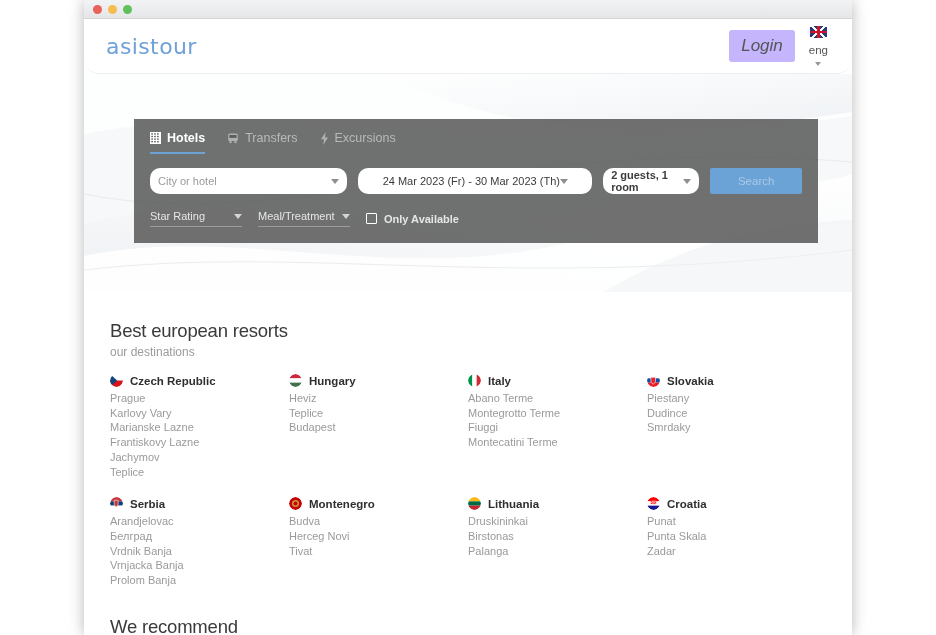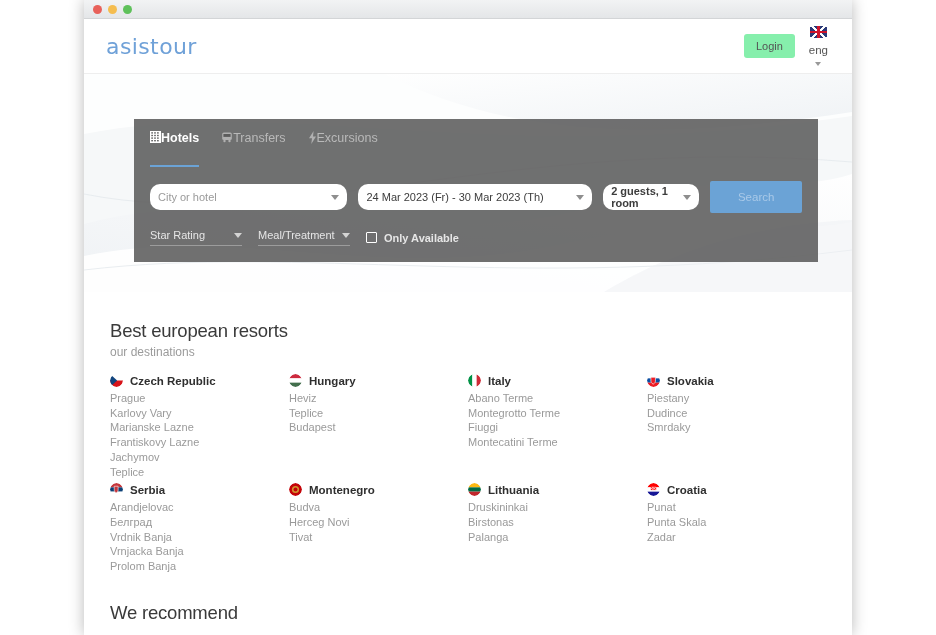--- a/index.html
+++ b/index.html
@@ -42,41 +42,43 @@
   .site-header {
     height: 55px;
     background: #ffffff;
     border-bottom: 1px solid #eeeeee;
     display: flex;
     align-items: center;
     justify-content: space-between;
     padding: 0 24px 0 22px;
     position: relative;
     z-index: 4;
+    border-radius: 15px;
   }
 
   .logo {
     font-family: "DejaVu Sans", sans-serif;
     font-size: 22px;
     font-weight: 500;
     color: #6fa1d8;
     letter-spacing: .4px;
   }
 
   .header-right { display: flex; align-items: center; gap: 14px; }
 
   .login-btn {
-    background: #86efac;
+    background: #c4b5fd;
     border: none;
     border-radius: 3px;
     color: #555;
-    font-size: 11px;
+    font-size: 17px;
     padding: 6px 12px;
     cursor: pointer;
     font-family: "Liberation Sans", sans-serif;
+    font-style: italic;
   }
 
   .lang { display: flex; align-items: center; gap: 6px; cursor: pointer; flex-direction: column; }
   .lang-label { font-size: 11.5px; color: #555; }
   .caret-sm {
     width: 0; height: 0;
     border-left: 3.5px solid transparent;
     border-right: 3.5px solid transparent;
     border-top: 4px solid #999;
   }
@@ -115,21 +117,23 @@
   }
 
   .tabs {
     display: flex;
     align-items: center;
     gap: 22px;
     padding: 12px 16px 0 16px;
   }
   .tab {
     display: flex;
-    padding-bottom: 20px;
+    align-items: center;
+    gap: 6px;
+    padding-bottom: 7px;
     font-size: 12.5px;
     color: #b9b9b9;
     cursor: pointer;
     border-bottom: 2px solid transparent;
   }
   .tab.active { color: #ffffff; font-weight: bold; border-bottom-color: #6ba3d6; }
   .tab svg { display: block; }
 
   .row1 {
     display: flex;
@@ -144,34 +148,34 @@
     border-radius: 10px;
     display: flex;
     align-items: center;
     justify-content: space-between;
     padding: 0 8px;
     font-size: 11px;
     color: #3c3c3c;
     cursor: pointer;
   }
   .field.city   { width: 206px; }
-  .field.dates  { width: 244px; }
+  .field.dates  { width: 244px; justify-content: center; }
   .field.guests { width: 100px; font-weight: bold; }
   .field .ph { color: #9a9a9a; }
 
   .caret {
     width: 0; height: 0;
     border-left: 4px solid transparent;
     border-right: 4px solid transparent;
     border-top: 5px solid #8e8e8e;
     flex: none;
   }
 
   .search-btn {
-    width: 96px; height: 32px;
+    width: 96px; height: 26px;
     background: #6ba3d6;
     border: none;
     border-radius: 2px;
     color: #a9c9e8;
     font-size: 11.5px;
     cursor: pointer;
     font-family: "Liberation Sans", sans-serif;
   }
 
   .row2 {
@@ -214,21 +218,21 @@
   .sec-sub {
     font-size: 12px;
     color: #9b9b9b;
     margin-top: 3px;
   }
 
   .dest-grid {
     display: grid;
     grid-template-columns: repeat(4, 1fr);
     margin-top: 15px;
-    row-gap: 4px;
+    row-gap: 18px;
   }
   .dest-col { padding-right: 10px; }
 
   .country {
     display: flex;
     align-items: center;
     gap: 7px;
     margin-bottom: 4px;
   }
   .country-name {

